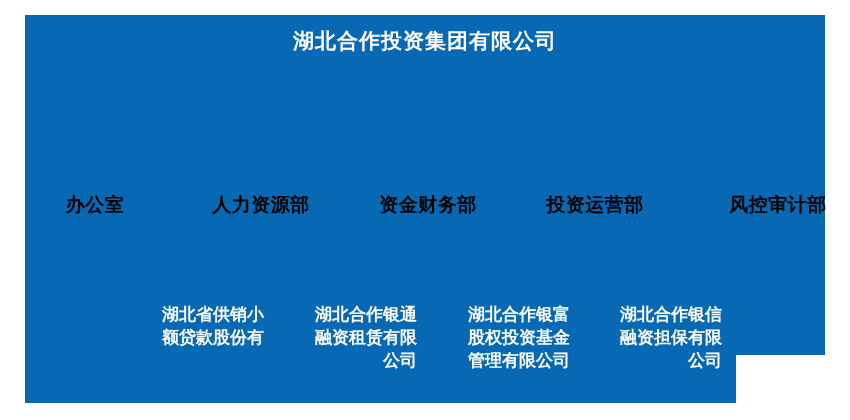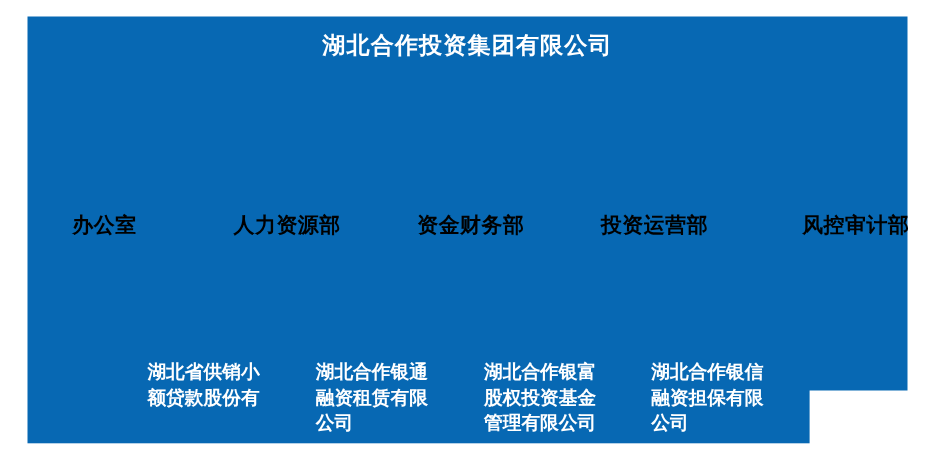--- a/index.html
+++ b/index.html
@@ -52,24 +52,24 @@
     white-space: nowrap;
     letter-spacing: 0.5px;
   }
   .dept-1 { left: 95px; }
   .dept-2 { left: 261px; text-align: center; }
   .dept-3 { left: 428px; }
   .dept-4 { left: 595px; }
   .dept-5 { left: 758px; margin-left: 20px; }
   .sub-label {
     position: absolute;
-    top: 328px;
+    top: 303px;
     transform: translateX(-50%);
     width: 130px;
-    text-align: left;
+    text-align: right;
     color: #ffffff;
     font-size: 17px;
     font-weight: bold;
     line-height: 23px;
   }
   .sub-1 { left: 199px; }
   .sub-2 { left: 352px; }
   .sub-3 { left: 505px; }
   .sub-4 { left: 657px; }
   .sub-line { white-space: nowrap; }

